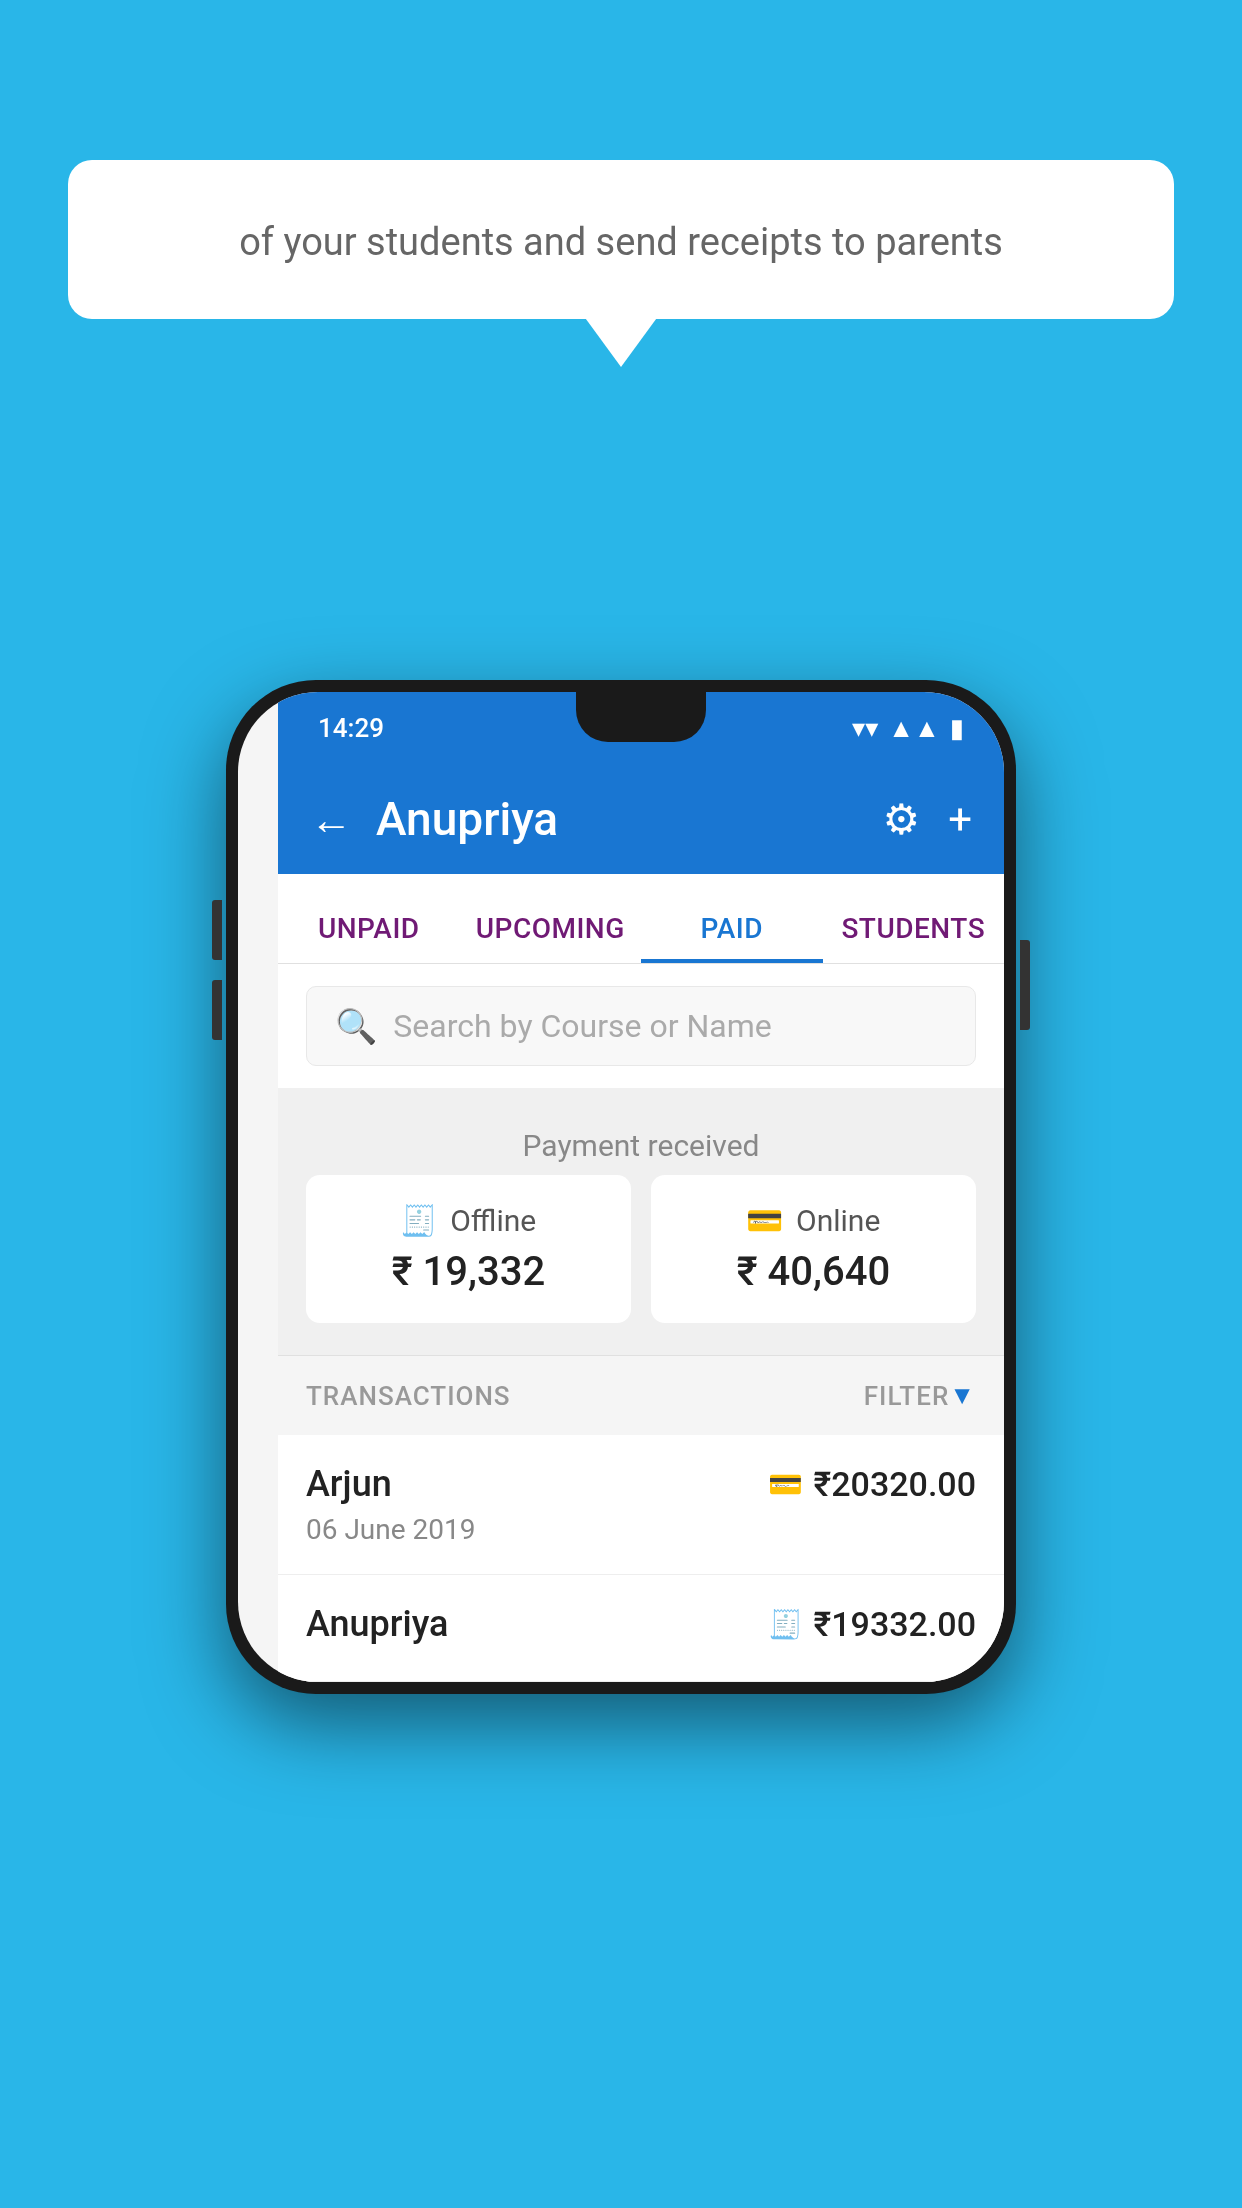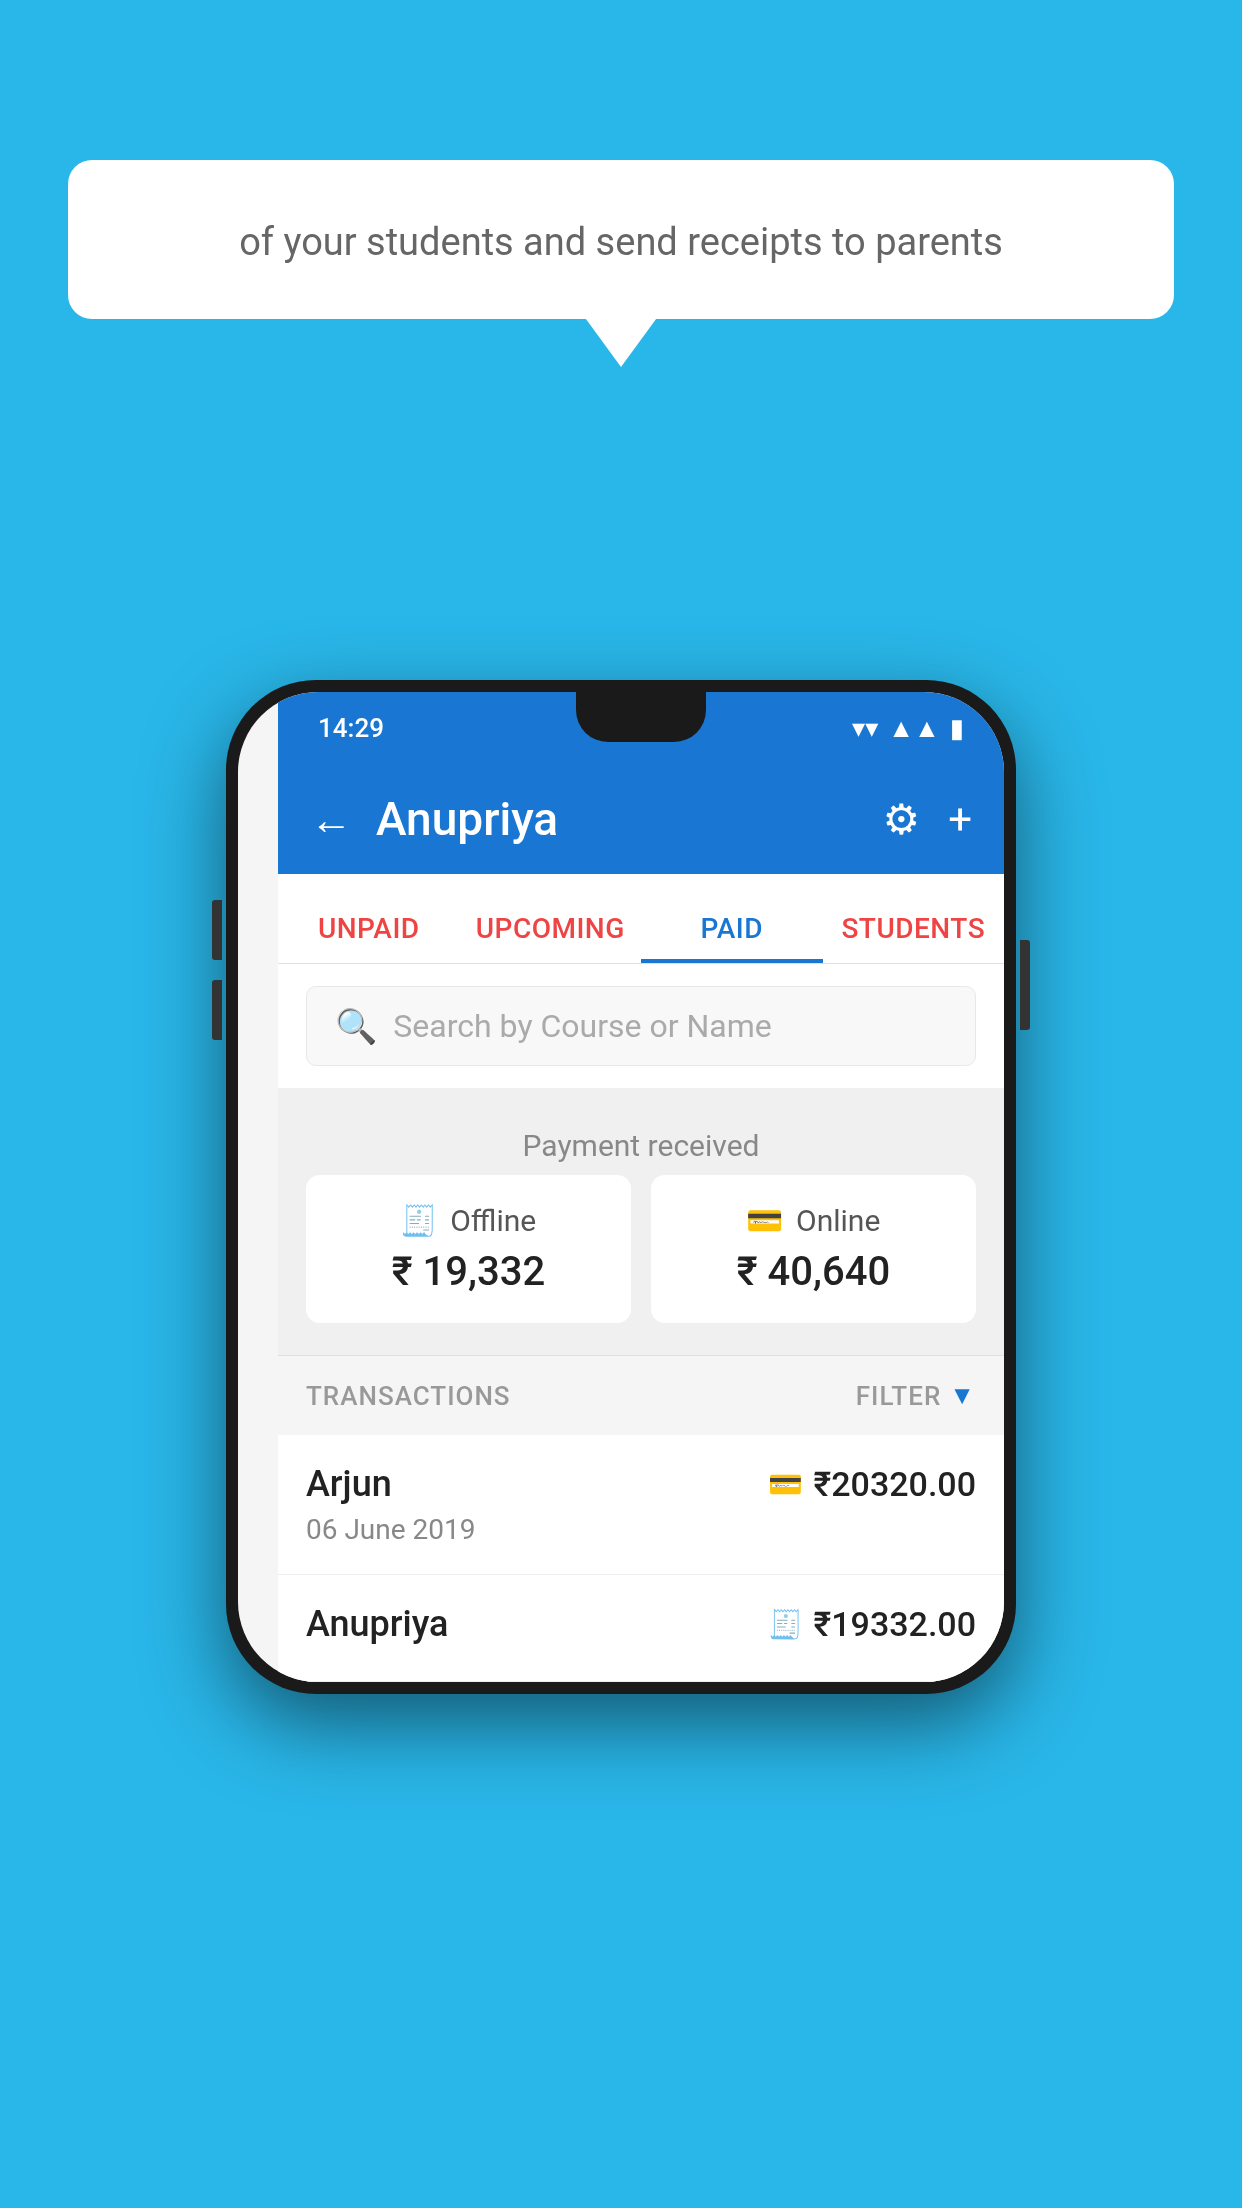--- a/index.html
+++ b/index.html
@@ -154,21 +154,21 @@
       height: 90px;
       align-items: flex-end;
     }
 
     .tab {
       flex: 1;
       text-align: center;
       padding-bottom: 18px;
       font-size: 28px;
       font-weight: 500;
-      color: #ef4444;
+      color: #701a75;
       letter-spacing: 0.5px;
       position: relative;
     }
 
     .tab.active {
       color: #1976d2;
     }
 
     .tab.active::after {
       content: '';
@@ -278,21 +278,20 @@
     .transactions-label {
       font-size: 26px;
       font-weight: 500;
       color: #999;
       letter-spacing: 1px;
     }
 
     .filter-btn {
       display: flex;
       align-items: center;
-      gap: 8px;
       font-size: 26px;
       font-weight: 500;
       color: #999;
       letter-spacing: 1px;
     }
 
     .filter-icon {
       color: #1976d2;
       font-size: 26px;
     }

